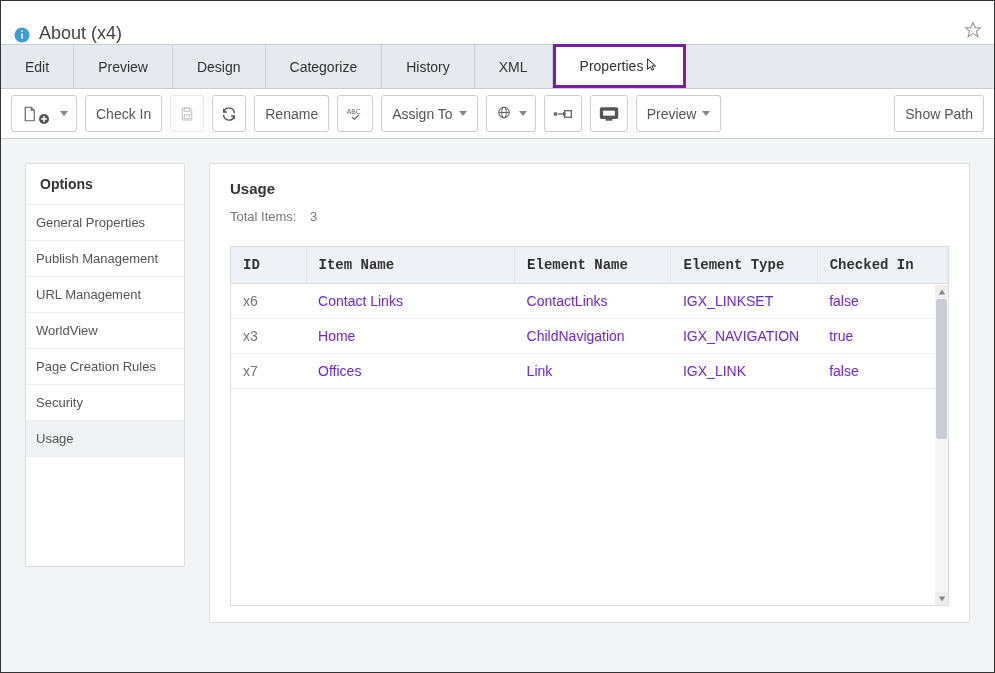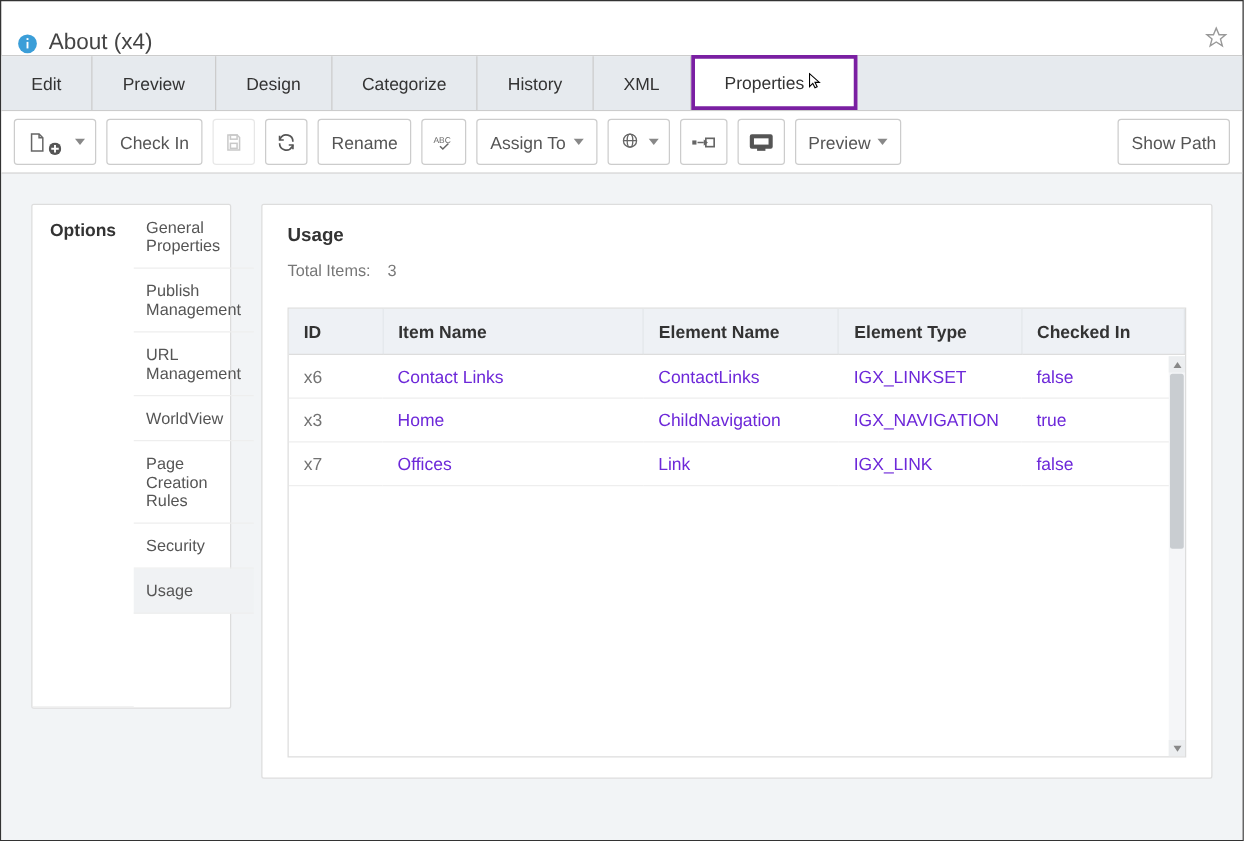--- a/index.html
+++ b/index.html
@@ -101,21 +101,21 @@
     gap: 24px;
     height: calc(100% - 44px - 44px - 50px);
   }
   .sidebar {
     width: 160px;
     background: #fff;
     border: 1px solid #ddd;
     border-radius: 2px;
     flex-shrink: 0;
     display: flex;
-    flex-direction: row;
+    flex-direction: column;
     height: 404px;
   }
   .sidebar-header {
     font-weight: bold;
     padding: 12px 14px;
     border-bottom: 1px solid #eee;
   }
   .sidebar-item {
     padding: 10px 10px;
     border-bottom: 1px solid #eee;
@@ -158,20 +158,21 @@
     width: 100%;
   }
   thead th {
     background: #eef1f5;
     text-align: left;
     font-weight: bold;
     padding: 10px 12px;
     border-bottom: 1px solid #ddd;
     border-right: 1px solid #e2e6ea;
     font-size: 14px;
+    font-family: Liberation Mono, monospace;
   }
   tbody td {
     padding: 9px 12px;
     border-bottom: 1px solid #eee;
     font-size: 14px;
     color: #6d28d9;
   }
   tbody td.link { color: #737373; cursor: pointer; }
   .col-id { width: 72px; }
   .col-name { width: 200px; }

